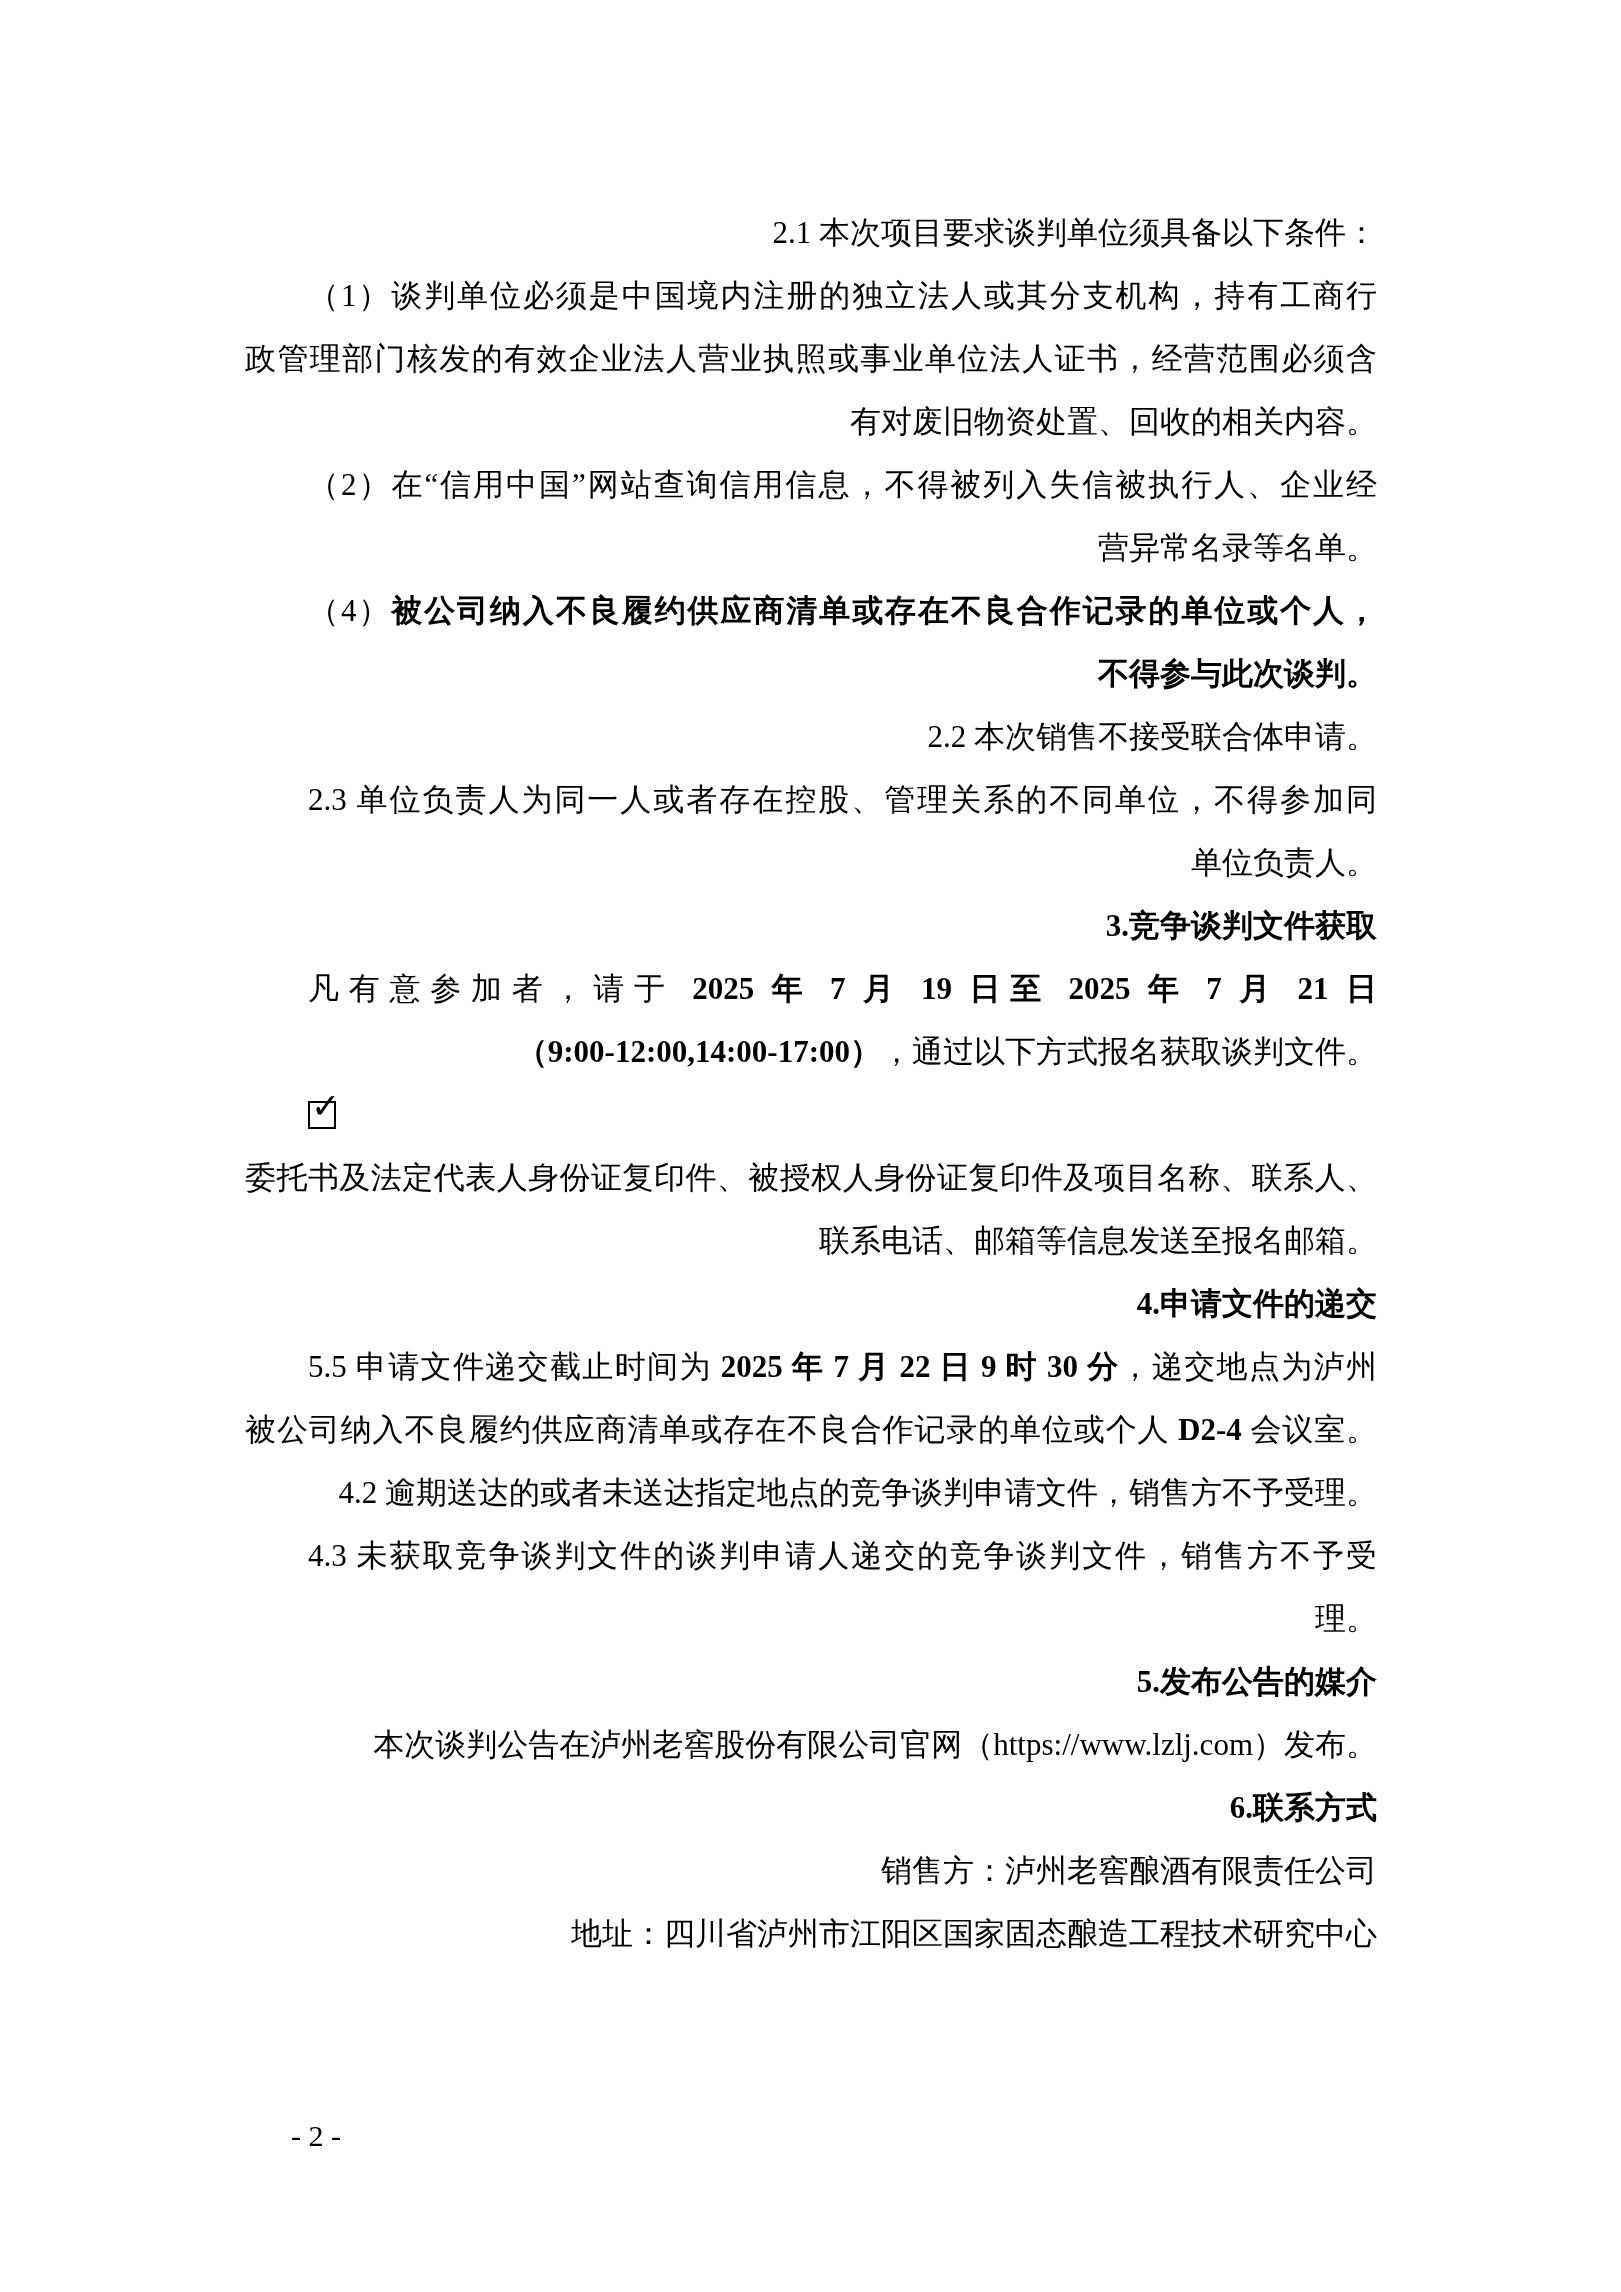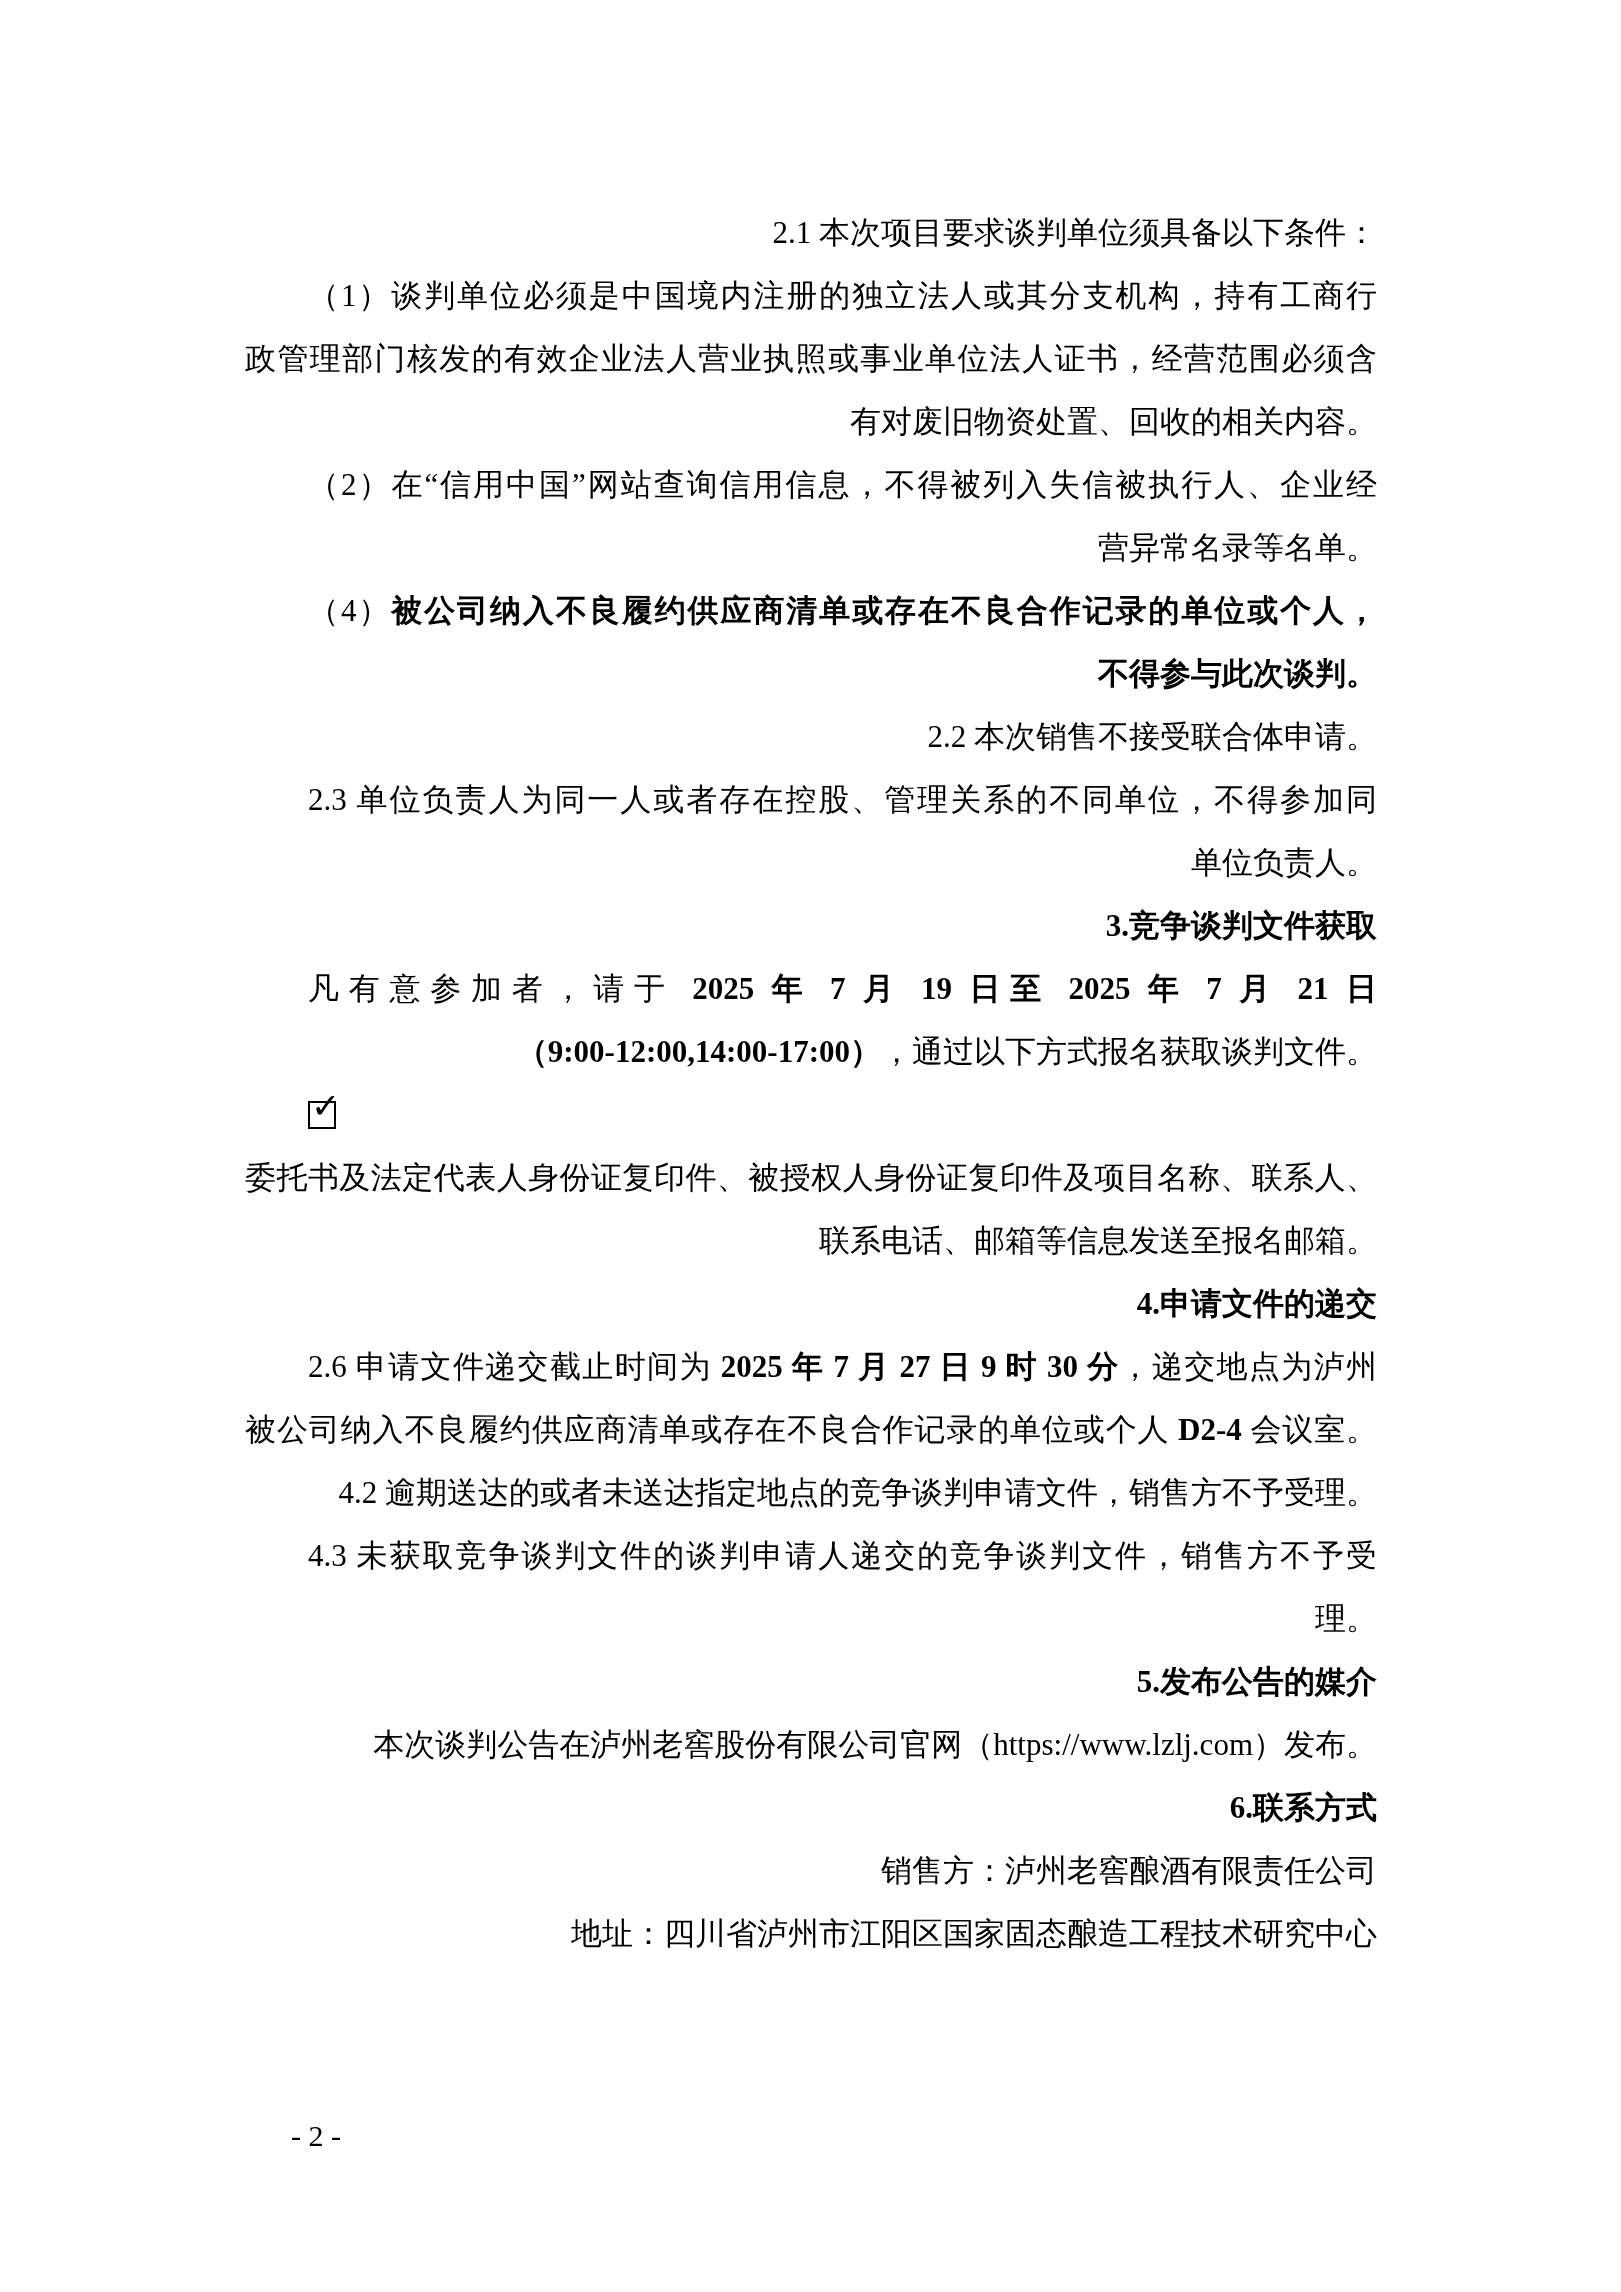--- a/index.html
+++ b/index.html
@@ -80,21 +80,21 @@
     <div class="line ind"><span>2.2 本次销售不接受联合体申请。</span></div>
     <div class="line ind just"><span>2.3 单位负责人为同一人或者存在控股、管理关系的不同单位，不得参加同</span></div>
     <div class="line"><span>单位负责人。</span></div>
     <div class="line ind head"><span class="b">3.竞争谈判文件获取</span></div>
     <div class="line ind just"><span>凡有意参加者，请于 </span><span class="b">2025 年 7 月 19 日至 2025 年 7 月 21 日</span></div>
     <div class="line"><span class="b">（9:00-12:00,14:00-17:00）</span><span>，通过以下方式报名获取谈判文件。</span></div>
     <div class="line ind just"><span class="cb"><span class="tick">✓</span></span></div>
     <div class="line just"><span>委托书及法定代表人身份证复印件、被授权人身份证复印件及项目名称、联系人、</span></div>
     <div class="line"><span>联系电话、邮箱等信息发送至报名邮箱。</span></div>
     <div class="line ind head"><span class="b">4.申请文件的递交</span></div>
-    <div class="line ind just"><span>2.6 申请文件递交截止时间为 </span><span class="b">2025 年 7 月 27 日 9 时 30 分</span><span>，递交地点为泸州</span></div>
+    <div class="line ind just"><span>5.5 申请文件递交截止时间为 </span><span class="b">2025 年 7 月 22 日 9 时 30 分</span><span>，递交地点为泸州</span></div>
     <div class="line just"><span>被公司纳入不良履约供应商清单或存在不良合作记录的单位或个人 </span><span class="b">D2-4</span><span> 会议室。</span></div>
     <div class="line ind"><span>4.2 逾期送达的或者未送达指定地点的竞争谈判申请文件，销售方不予受理。</span></div>
     <div class="line ind just"><span>4.3 未获取竞争谈判文件的谈判申请人递交的竞争谈判文件，销售方不予受</span></div>
     <div class="line"><span>理。</span></div>
     <div class="line ind head"><span class="b">5.发布公告的媒介</span></div>
     <div class="line ind"><span>本次谈判公告在泸州老窖股份有限公司官网（https://www.lzlj.com）发布。</span></div>
     <div class="line ind head"><span class="b">6.联系方式</span></div>
     <div class="line ind"><span>销售方：泸州老窖酿酒有限责任公司</span></div>
     <div class="line ind"><span>地址：四川省泸州市江阳区国家固态酿造工程技术研究中心</span></div>
   </div>

